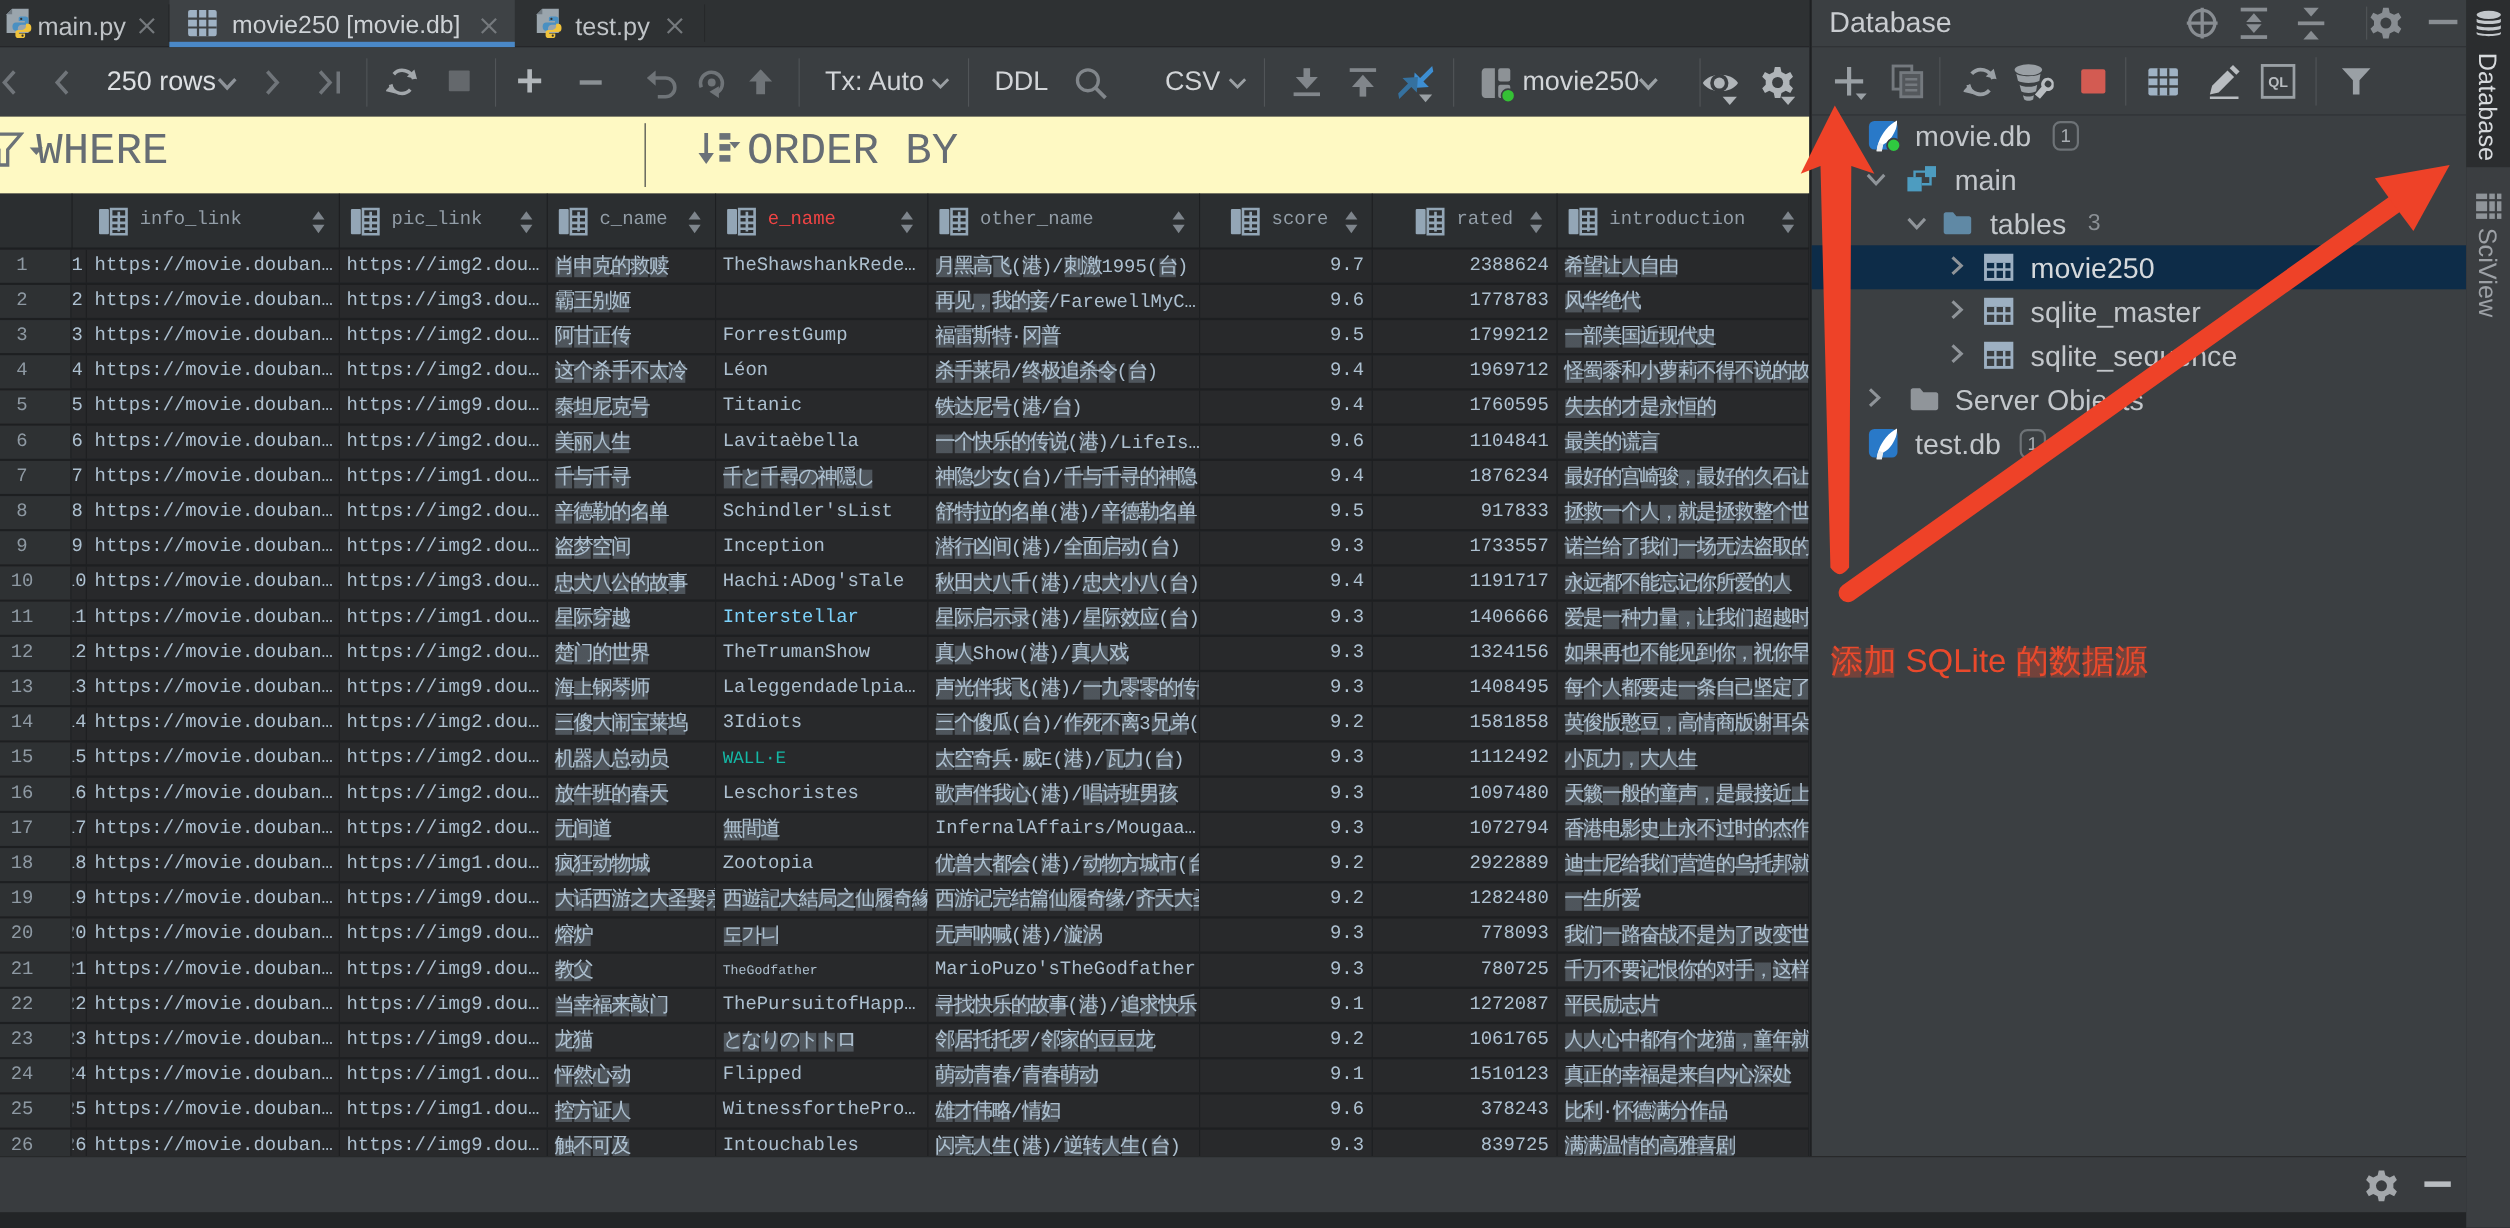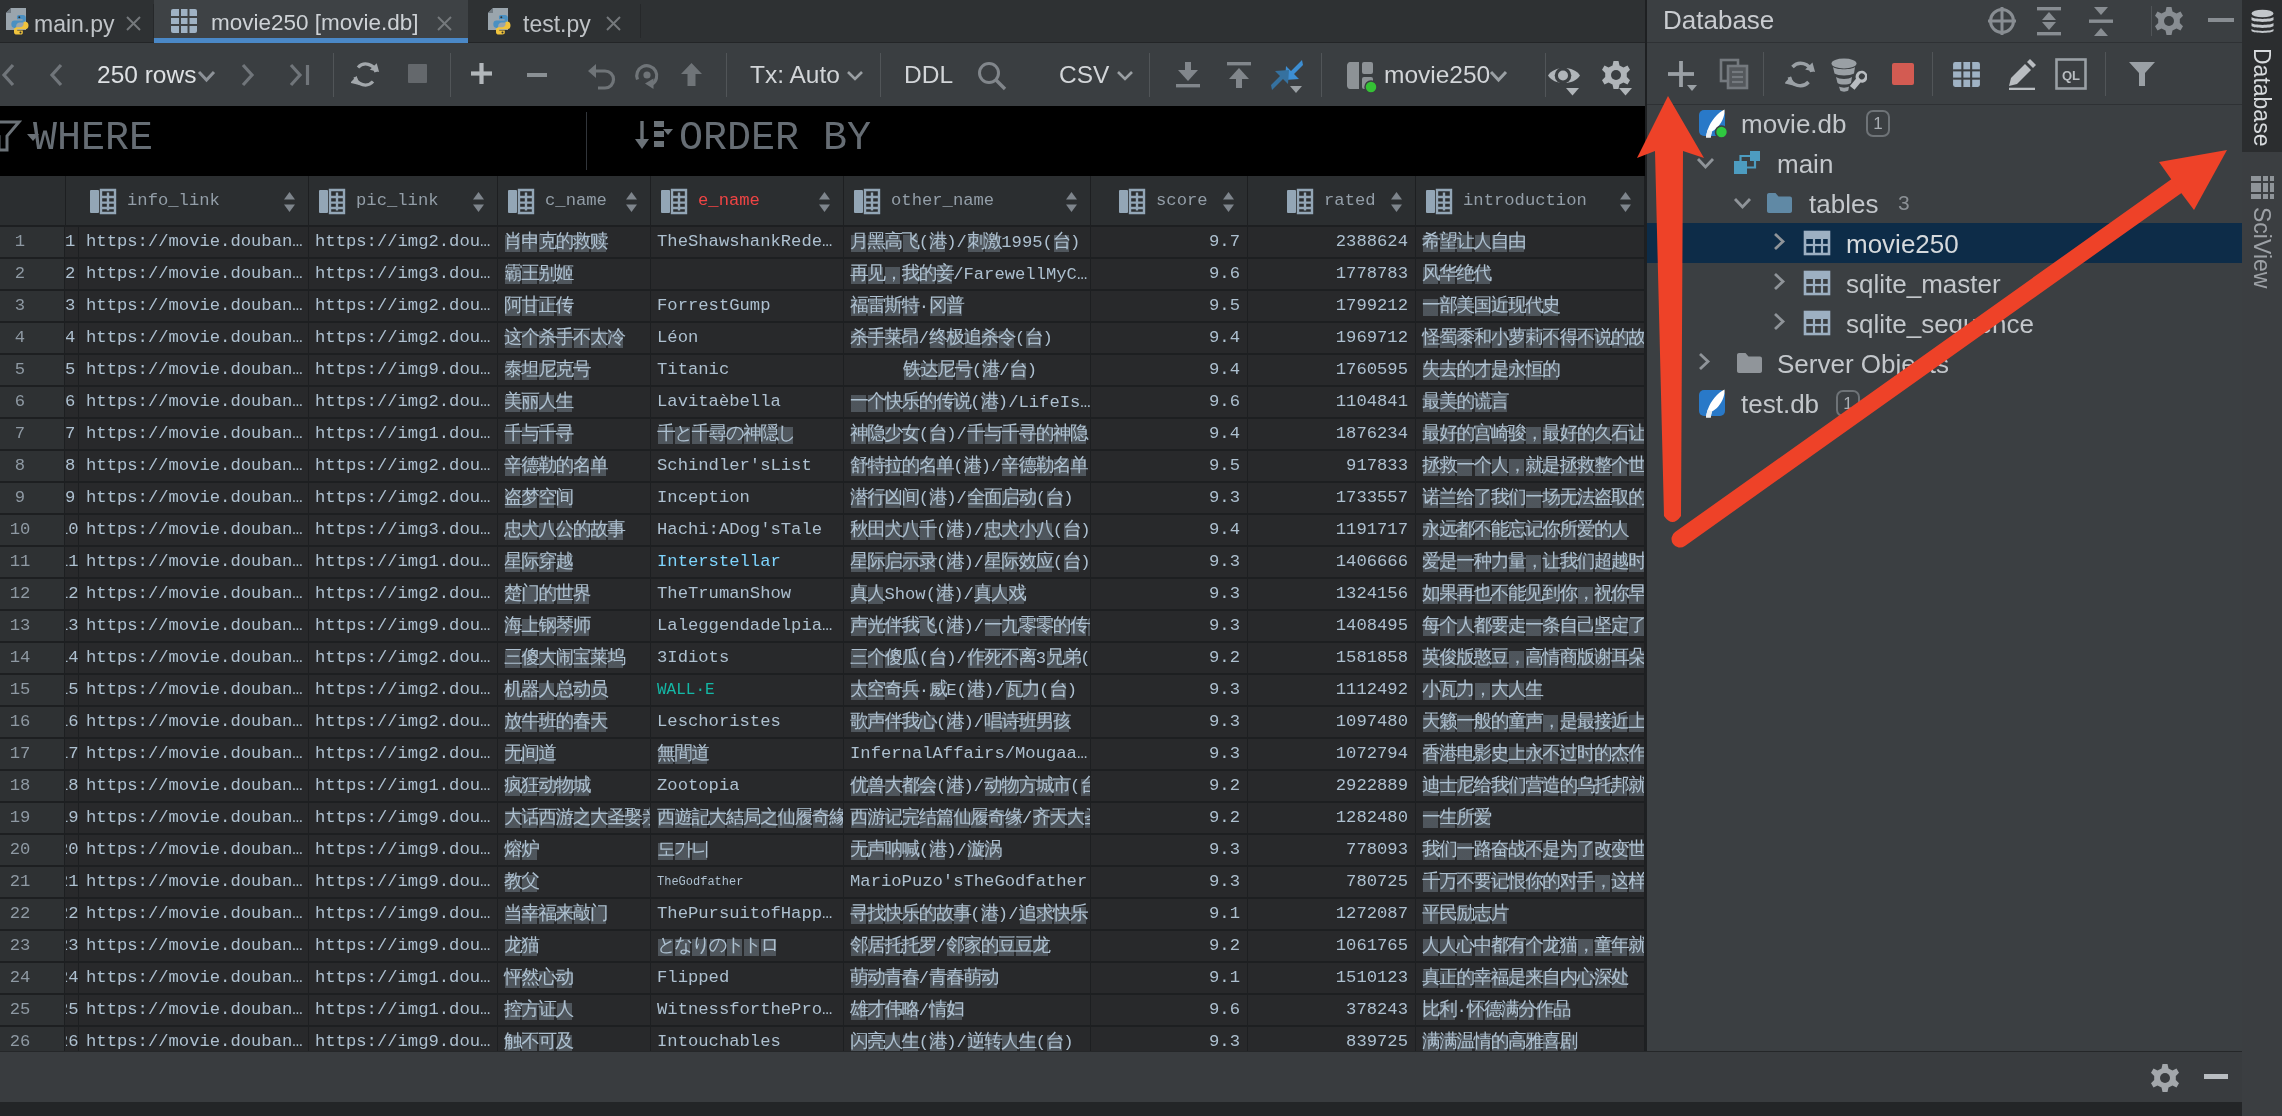--- a/index.html
+++ b/index.html
@@ -190,21 +190,21 @@
         <g fill="#b0b5b9">
           <path d="M13.5 2 L18.5 2 L19.5 6.5 L23.5 8.5 L27.5 6.5 L30 10.8 L26.8 14 L26.8 18 L30 21.2 L27.5 25.5 L23.5 23.5 L19.5 25.5 L18.5 30 L13.5 30 L12.5 25.5 L8.5 23.5 L4.5 25.5 L2 21.2 L5.2 18 L5.2 14 L2 10.8 L4.5 6.5 L8.5 8.5 L12.5 6.5 Z"></path>
         </g>
         <circle cx="16" cy="16" r="5" fill="#3a3e41"></circle>
       </svg>
     </div>
 <svg class="ic" style="left:1618px;top:44px" width="15" height="9" viewBox="0 0 15 9">
       <path d="M1 1 L7.5 8.5 L14 1 Z" fill="#b0b5b9"></path>
     </svg>
 </div>
-<div class="a" style="left:0;top:106px;width:1645px;height:70px;background:#000000">
+<div class="a" style="left:0;top:106px;width:1645px;height:70px;background:#fef9c3">
 <svg class="ic" style="left:-16px;top:11px" width="38" height="38" viewBox="0 0 38 38">
       <path d="M3 5 L35 5 L23 19 L23 33 L15 33 L15 19 Z" fill="none" stroke="#6b7278" stroke-width="3"></path>
     </svg>
 <svg class="ic" style="left:25px;top:26px" width="16" height="11" viewBox="0 0 16 11">
       <path d="M2 2 L8 9 L14 2 Z" fill="#6b7278"></path>
     </svg>
 <div class="a mono" style="left:33px;top:10px;font-size:40px;color:#666d74">WHERE</div>
 <div class="a" style="left:586px;top:6px;width:1px;height:58px;background:#31353a"></div>
 <svg class="ic" style="left:634px;top:13px" width="42" height="40" viewBox="0 0 42 40">
 <g stroke="#6b7278" stroke-width="3.4" fill="none">
@@ -410,21 +410,21 @@
 </div>
 <div class="a row" style="left:0;top:128px;width:1645px;height:32px;border-bottom:2px solid #1d1f21">
 <div class="a mono" style="left:0;top:0;width:65px;height:30px;background:#2e3133;border-right:1px solid #1d1f21;font-size:17.2px;color:#8e99a3;text-align:center;line-height:30px;padding-right:24px">5</div>
 <div class="a mono" style="left:66px;top:0;width:13px;height:30px;border-right:1px solid #1d1f21;overflow:hidden;font-size:17.2px;color:#adc0d0;line-height:30px">
         <span style="position:absolute;left:-1px">5</span>
       </div>
 <div class="a mono" style="left:80px;top:0;width:229px;height:30px;border-right:1px solid #1d1f21;overflow:hidden;font-size:17.2px;color:#adc0d0;line-height:30px;text-align:left;padding-left:6px;white-space:nowrap">https://movie.douban…</div>
 <div class="a mono" style="left:309px;top:0;width:189px;height:30px;border-right:1px solid #1d1f21;overflow:hidden;font-size:17.2px;color:#adc0d0;line-height:30px;text-align:left;padding-left:6px;white-space:nowrap">https://img9.dou…</div>
 <div class="a mono" style="left:498px;top:0;width:153px;height:30px;border-right:1px solid #1d1f21;overflow:hidden;font-size:17.2px;color:#adc0d0;line-height:30px;text-align:left;padding-left:6px;white-space:nowrap"><i style="width:17.2px">泰</i><i style="width:17.2px">坦</i><i style="width:17.2px">尼</i><i style="width:17.2px">克</i><i style="width:17.2px">号</i></div>
 <div class="a mono" style="left:651px;top:0;width:193px;height:30px;border-right:1px solid #1d1f21;overflow:hidden;font-size:17.2px;color:#adc0d0;line-height:30px;text-align:left;padding-left:6px;white-space:nowrap">Titanic</div>
-<div class="a mono" style="left:844px;top:0;width:247px;height:30px;border-right:1px solid #1d1f21;overflow:hidden;font-size:17.2px;color:#adc0d0;line-height:30px;text-align:center;padding-left:6px;white-space:nowrap"><i style="width:17.2px">铁</i><i style="width:17.2px">达</i><i style="width:17.2px">尼</i><i style="width:17.2px">号</i>(<i style="width:17.2px">港</i>/<i style="width:17.2px">台</i>)</div>
+<div class="a mono" style="left:844px;top:0;width:247px;height:30px;border-right:1px solid #1d1f21;overflow:hidden;font-size:17.2px;color:#adc0d0;line-height:30px;text-align:left;padding-left:6px;white-space:nowrap"><i style="width:17.2px">铁</i><i style="width:17.2px">达</i><i style="width:17.2px">尼</i><i style="width:17.2px">号</i>(<i style="width:17.2px">港</i>/<i style="width:17.2px">台</i>)</div>
 <div class="a mono" style="left:1091px;top:0;width:157px;height:30px;border-right:1px solid #1d1f21;overflow:hidden;font-size:17.2px;color:#adc0d0;line-height:30px;text-align:right;padding-right:7px;white-space:nowrap">9.4</div>
 <div class="a mono" style="left:1248px;top:0;width:168px;height:30px;border-right:1px solid #1d1f21;overflow:hidden;font-size:17.2px;color:#adc0d0;line-height:30px;text-align:right;padding-right:7px;white-space:nowrap">1760595</div>
 <div class="a mono" style="left:1416px;top:0;width:229px;height:30px;border-right:1px solid #1d1f21;overflow:hidden;font-size:17.2px;color:#adc0d0;line-height:30px;text-align:left;padding-left:6px;white-space:nowrap"><i style="width:17.2px">失</i><i style="width:17.2px">去</i><i style="width:17.2px">的</i><i style="width:17.2px">才</i><i style="width:17.2px">是</i><i style="width:17.2px">永</i><i style="width:17.2px">恒</i><i style="width:17.2px">的</i></div>
 </div>
 <div class="a row" style="left:0;top:160px;width:1645px;height:32px;border-bottom:2px solid #1d1f21">
 <div class="a mono" style="left:0;top:0;width:65px;height:30px;background:#2e3133;border-right:1px solid #1d1f21;font-size:17.2px;color:#8e99a3;text-align:center;line-height:30px;padding-right:24px">6</div>
 <div class="a mono" style="left:66px;top:0;width:13px;height:30px;border-right:1px solid #1d1f21;overflow:hidden;font-size:17.2px;color:#adc0d0;line-height:30px">
         <span style="position:absolute;left:-1px">6</span>
       </div>
 <div class="a mono" style="left:80px;top:0;width:229px;height:30px;border-right:1px solid #1d1f21;overflow:hidden;font-size:17.2px;color:#adc0d0;line-height:30px;text-align:left;padding-left:6px;white-space:nowrap">https://movie.douban…</div>
@@ -907,20 +907,21 @@
       <path d="M2 5 C2 3.9 2.9 3 4 3 L10.5 3 L13.5 6.5 L25 6.5 C26.1 6.5 27 7.4 27 8.5 L27 21 C27 22.1 26.1 23 25 23 L4 23 C2.9 23 2 22.1 2 21 Z" fill="#90959a"></path>
     </svg>
 <div class="a" style="left:130px;top:349px;font-size:26px;color:#c3c7cb">Server Objects</div>
 <svg class="ic" style="left:51px;top:388px" width="31" height="31" viewBox="0 0 31 31">
 <rect x="1" y="2" width="26" height="26" rx="5" fill="#2979c8"></rect>
 <path d="M26.5 1.5 C19.5 5 13 12.5 9.8 21.5 C9 23.8 8.3 26.6 8 29.5 L12.8 29.5 C13 27.5 13.4 25.4 14 23.4 C18.5 21.5 23 16 25.4 9.5 C26.3 6.8 26.8 4 26.5 1.5 Z" fill="#fff"></path>
 <path d="M14 23.4 C13.4 25.4 13 27.5 12.8 29.5 L8 29.5 C8.3 26.6 9 23.8 9.8 21.5 Z" fill="#e8ecef"></path>
     </svg>
 <div class="a" style="left:94px;top:389px;font-size:26px;color:#c3c7cb">test.db</div>
 <div class="a" style="left:189px;top:390px;width:24px;height:27px;border:2px solid #6e7377;border-radius:7px;font-size:17px;color:#a9aeb3;text-align:center;line-height:23px">1</div>
+<div class="a" id="ann" style="left:17px;top:581px;font-size:30px;color:#e9492c"><i style="width:30px">添</i><i style="width:30px">加</i> SQLite <i style="width:30px">的</i><i style="width:30px">数</i><i style="width:30px">据</i><i style="width:30px">源</i></div>
 </div>
 <div class="a" style="left:2242px;top:0;width:40px;height:1116px;background:#3b3e41">
 <div class="a" style="left:0;top:0;width:40px;height:152px;background:#2b2d2f"></div>
 <svg class="ic" style="left:7px;top:9px" width="27" height="26" viewBox="0 0 27 26">
       <g fill="#c3c7cb">
         <ellipse cx="13.5" cy="4.5" rx="11" ry="3.8"></ellipse>
         <path d="M2.5 8 C5 10.5 22 10.5 24.5 8 L24.5 11 C22 13.5 5 13.5 2.5 11 Z"></path>
         <path d="M2.5 14 C5 16.5 22 16.5 24.5 14 L24.5 17 C22 19.5 5 19.5 2.5 17 Z"></path>
         <path d="M2.5 20 C5 22.5 22 22.5 24.5 20 L24.5 22 C22 24.5 5 24.5 2.5 22 Z"></path>
       </g>

